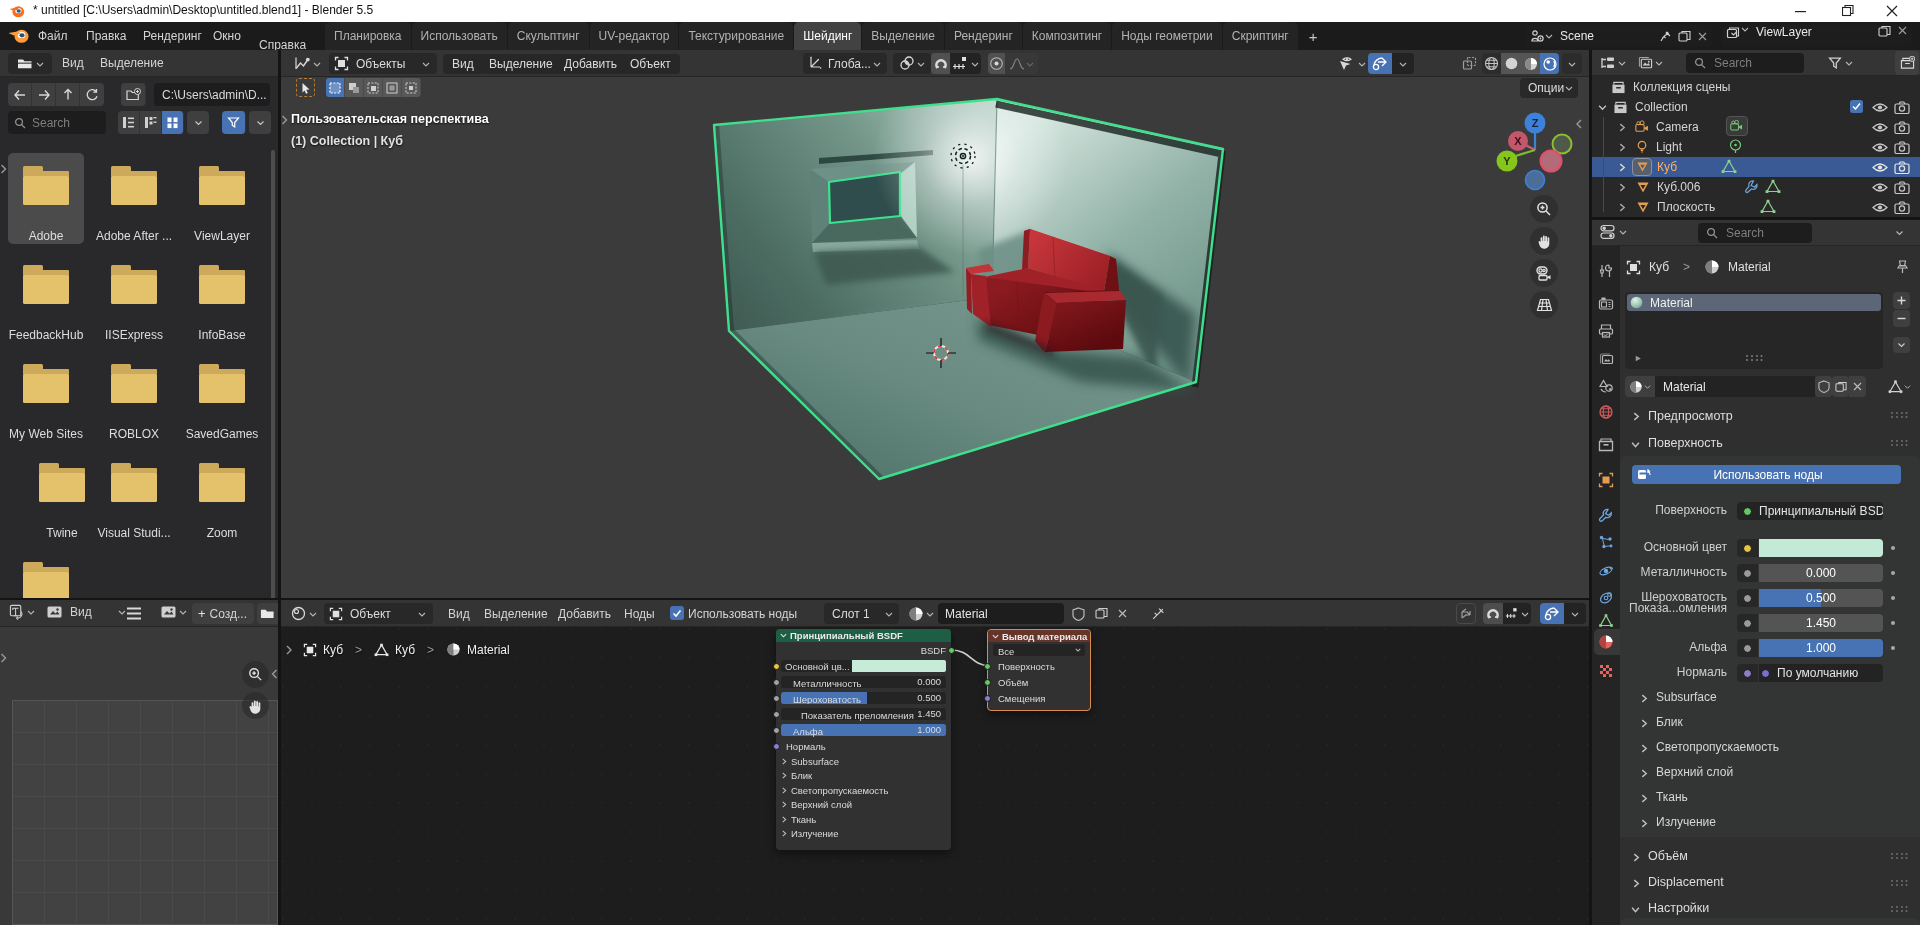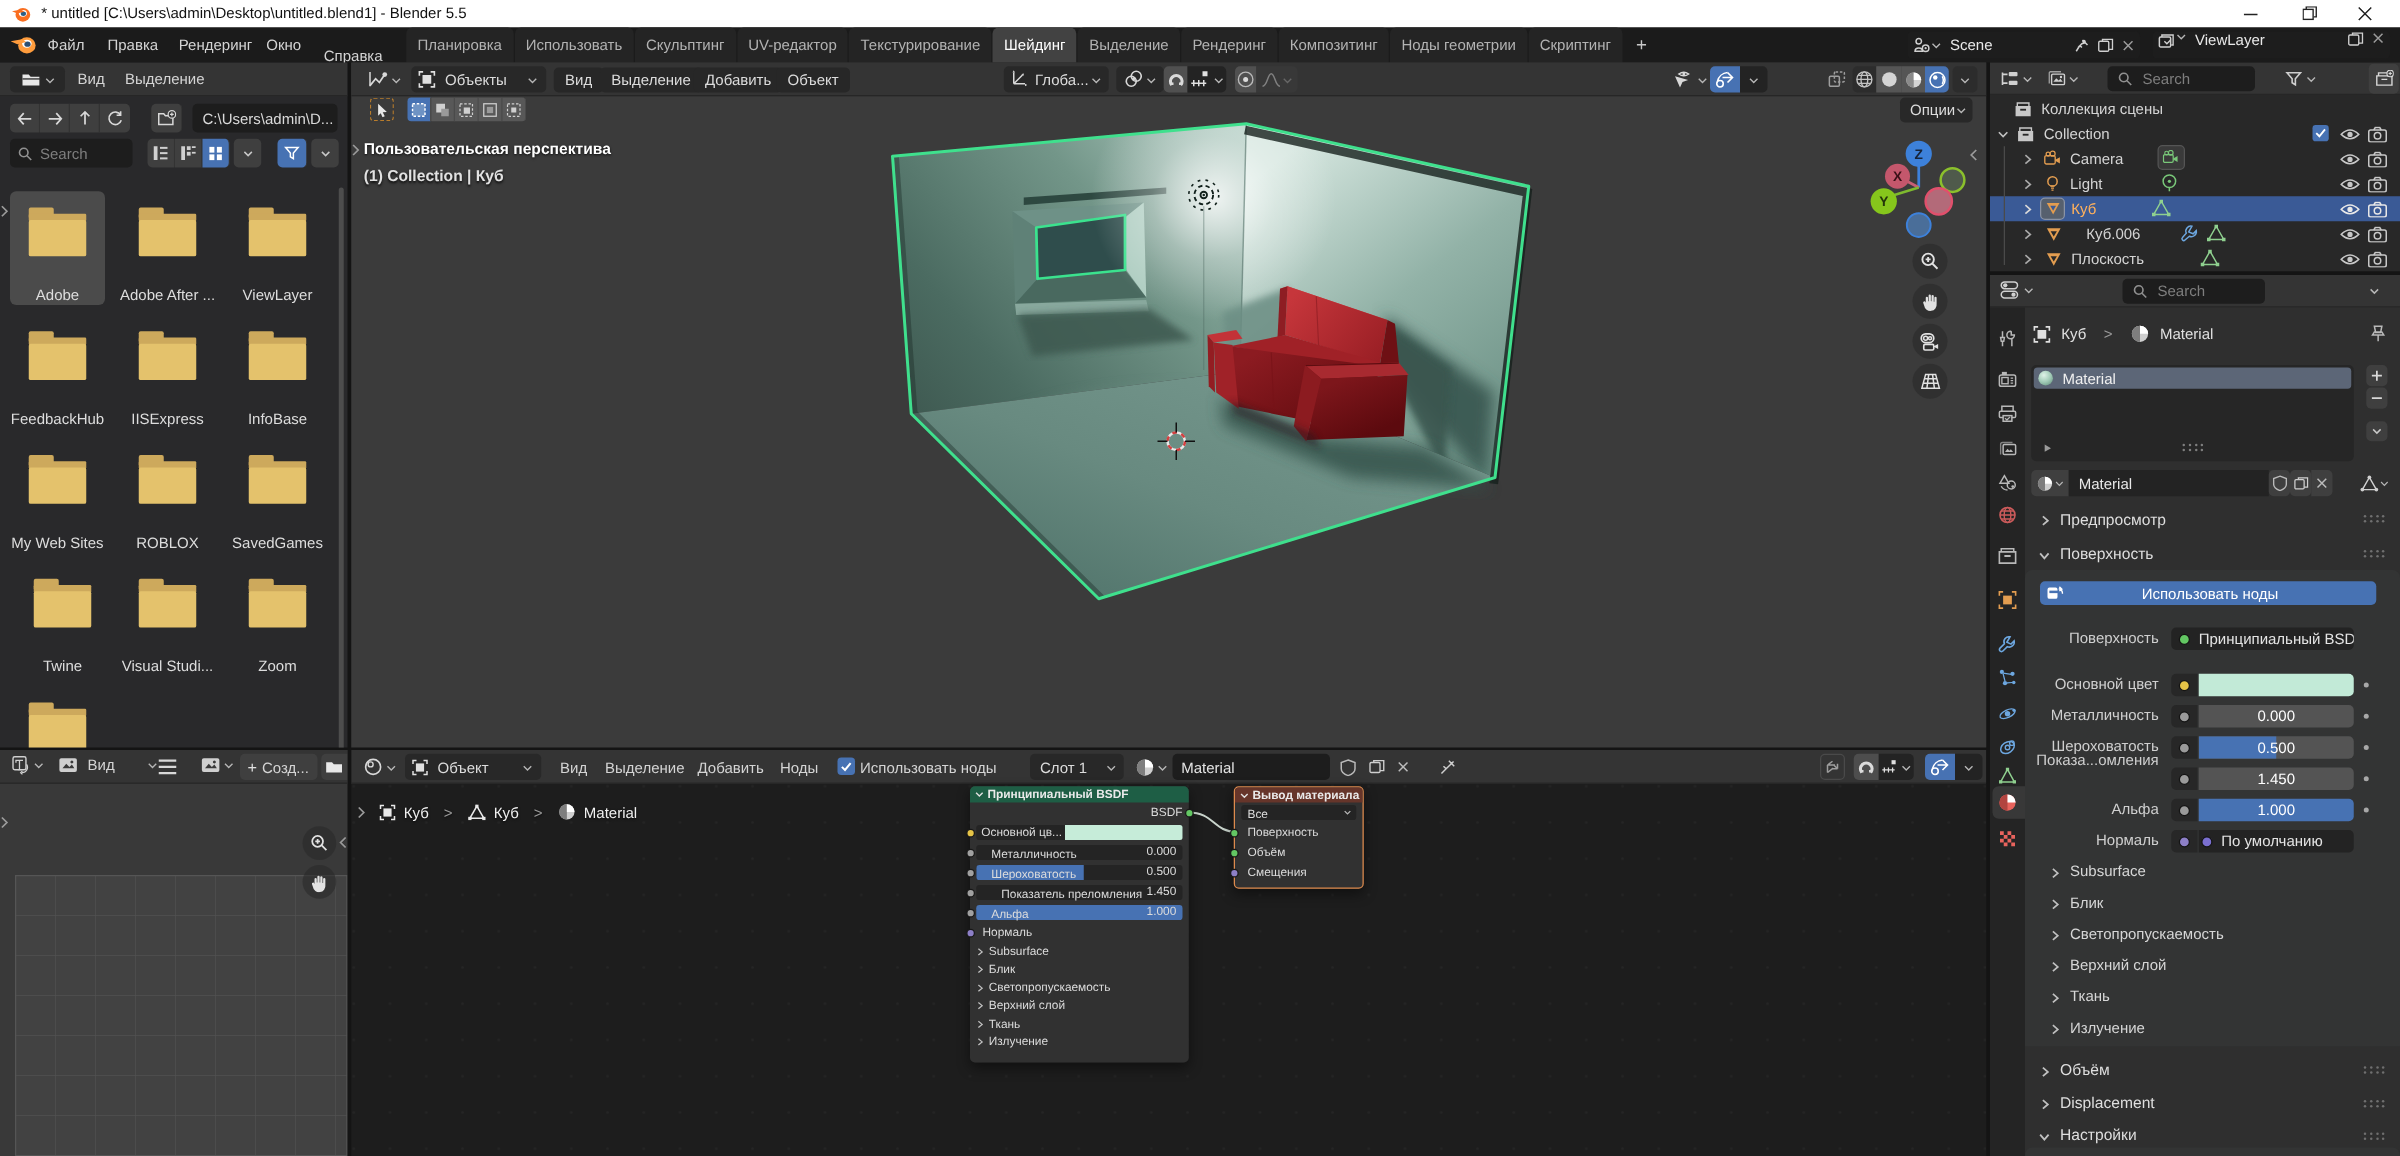--- a/index.html
+++ b/index.html
@@ -287,21 +287,21 @@
           <div class="lbl">ROBLOX</div>
         </div>
   <div class="fold" style="left:184px;top:311px">
           <svg width="48" height="44" viewBox="0 0 48 44" style="margin:0 auto">
             <rect x="1" y="3" width="20" height="9" rx="1.5" fill="#cda95c"></rect>
             <rect x="1" y="8" width="46" height="6" rx="1" fill="#cda95c"></rect>
             <rect x="1" y="13" width="46" height="29" rx="1.5" fill="#e4c26c"></rect>
           </svg>
           <div class="lbl">SavedGames</div>
         </div>
-  <div class="fold" style="left:12px;top:410px">
+  <div class="fold" style="left:24px;top:410px">
           <svg width="48" height="44" viewBox="0 0 48 44" style="margin:0 auto">
             <rect x="1" y="3" width="20" height="9" rx="1.5" fill="#cda95c"></rect>
             <rect x="1" y="8" width="46" height="6" rx="1" fill="#cda95c"></rect>
             <rect x="1" y="13" width="46" height="29" rx="1.5" fill="#e4c26c"></rect>
           </svg>
           <div class="lbl">Twine</div>
         </div>
   <div class="fold" style="left:96px;top:410px">
           <svg width="48" height="44" viewBox="0 0 48 44" style="margin:0 auto">
             <rect x="1" y="3" width="20" height="9" rx="1.5" fill="#cda95c"></rect>
@@ -1182,21 +1182,21 @@
         </svg>
   </div>
   <div class="orow" style="top:127px">
     <svg width="8" height="9" viewBox="0 0 7 8" style="margin-left:26px">
           <path d="M2 1 L5.5 4 L2 7" fill="none" stroke="#a8a8a8" stroke-width="1.2"></path>
         </svg>
     <svg width="14" height="13" viewBox="0 0 14 13" style="margin-left:10px">
           <path d="M1.5 1.5 h11 L7 11.5 Z" fill="#e39d50"></path>
           <path d="M4.5 4 h5 L7 8.2 Z" fill="#282828"></path>
         </svg>
-    <span style="margin-left:19px">Куб.006</span>
+    <span style="margin-left:7px">Куб.006</span>
     <svg width="15" height="15" viewBox="0 0 15 15" style="position:absolute;left:152px;top:2px">
           <path d="M9.5 2 a4 4 0 0 0 -4.5 5.5 L2 11 a1.4 1.4 0 0 0 2 2 L7.5 10 a4 4 0 0 0 5.5 -4.5 L10.5 8 L7 6.5 Z" fill="none" stroke="#6da7e0" stroke-width="1.2"></path>
         </svg>
     <svg width="16" height="15" viewBox="0 0 16 15" style="position:absolute;left:173px;top:2px">
           <path d="M8 2 L14 12.5 L2 12.5 Z" fill="none" stroke="#8fd08f" stroke-width="1.2"></path>
           <rect x="6.6" y="0.8" width="2.8" height="2.8" fill="#8fd08f"></rect>
           <rect x="12.6" y="11.2" width="2.8" height="2.8" fill="#8fd08f"></rect>
           <rect x="0.6" y="11.2" width="2.8" height="2.8" fill="#8fd08f"></rect>
         </svg>
     <svg class="oeye" viewBox="0 0 16 11" style="left:280px">

